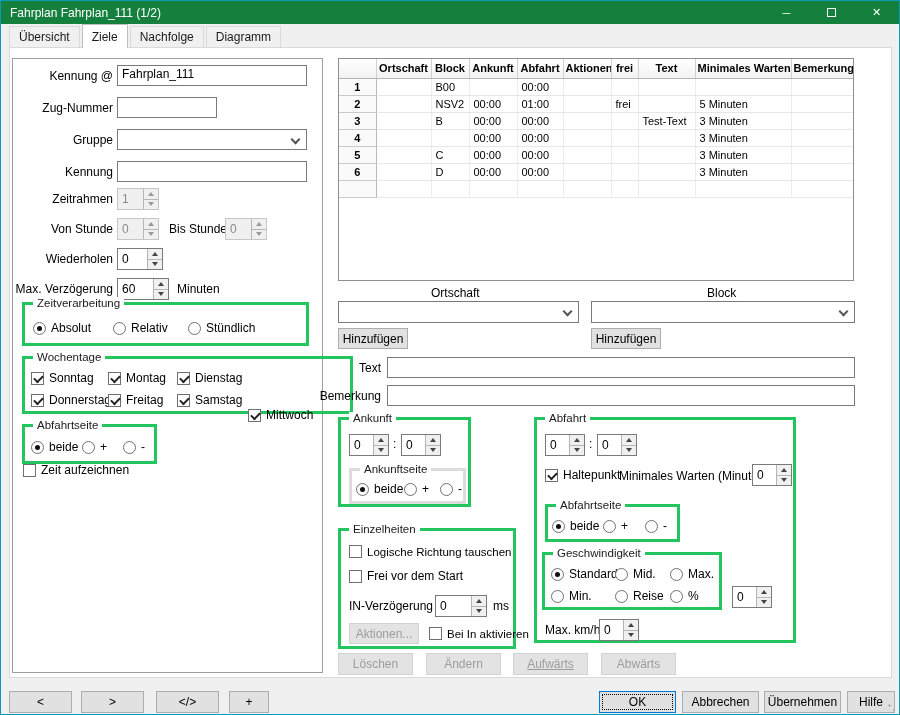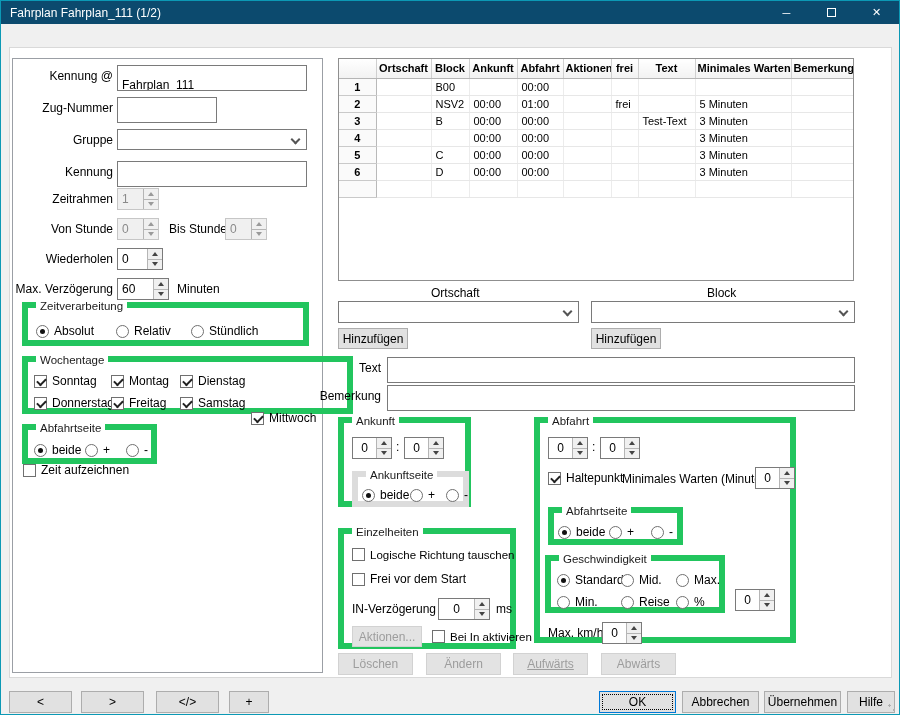--- a/index.html
+++ b/index.html
@@ -2,21 +2,21 @@
 <html><head>
 <meta charset="utf-8">
 <style>
   * { box-sizing: border-box; margin:0; padding:0; }
   html,body { background:#cfcfcf; }
   body { font-family:"Liberation Sans", sans-serif; }
   .win { position:relative; width:900px; height:715px; background:#f0f0f0;
          border:1px solid #0c99b5; overflow:hidden; }
 
   
-  .titlebar { position:absolute; left:0; top:0; width:100%; height:23px; background:#0c4a6e;
+  .titlebar { position:absolute; left:0; top:0; width:100%; height:23px; background:#15803d;
               color:#fff; display:flex; align-items:center; }
   .titlebar .ttl { font-size:12px; padding-left:9px; flex:1; }
   .winbtns { display:flex; height:100%; }
   .wbtn { width:45px; height:100%; display:flex; align-items:center; justify-content:center;
           color:#fff; font-size:11px; cursor:default; }
   .maxbox { width:9px; height:9px; border:1px solid #fff; display:inline-block; }
 
   
   .tabstrip { position:absolute; left:8px; top:25px; height:22px; display:flex; align-items:flex-end; }
   .tab { font-size:12px; color:#1a1a1a; background:#f0f0f0; border:1px solid #d9d9d9;
@@ -24,40 +24,40 @@
   .tab.active { background:#fff; padding-top:5px; z-index:3; margin-top:-2px; border-color:#bfbfbf; }
 
   
   .page { position:absolute; left:8px; top:46px; width:883px; height:631px; background:#fff;
           border:1px solid #d9d9d9; }
 
   
   .lbl { position:absolute; font-size:12px; color:#000; white-space:nowrap; }
   .lbl.r { text-align:right; }
   .txt { position:absolute; background:#fff; border:1px solid #7a7a7a; font-size:12px;
-         padding:12px 4px; color:#000; overflow:hidden; white-space:nowrap; }
+         padding:1px 4px; color:#000; overflow:hidden; white-space:nowrap; }
   .combo { position:absolute; background:#fff; border:1px solid #7a7a7a; }
   .combo .chev { position:absolute; right:7px; top:6px; width:7px; height:7px;
                  border-right:2px solid #555; border-bottom:2px solid #555; transform:rotate(45deg); }
   .spin { position:absolute; display:flex; border:1px solid #7a7a7a; background:#fff; height:22px; }
   .spin .val { flex:1; font-size:12px; padding:3px 4px 0 4px; color:#000; }
   .spin .arr { width:15px; display:flex; flex-direction:column; border-left:1px solid #b5b5b5; }
   .spin .ab { flex:1; background:#f0f0f0; display:flex; align-items:center; justify-content:center; }
   .spin .ab + .ab { border-top:1px solid #b5b5b5; }
   .tri-up { width:0; height:0; border-left:3px solid transparent; border-right:3px solid transparent;
             border-bottom:4px solid #444; }
   .tri-dn { width:0; height:0; border-left:3px solid transparent; border-right:3px solid transparent;
             border-top:4px solid #444; }
   .spin.dis { border-color:#c6c6c6; }
   .spin.dis .val { background:#f0f0f0; color:#8a8a8a; }
   .spin.dis .ab { background:#f0f0f0; }
   .spin.dis .tri-up { border-bottom-color:#9a9a9a; }
   .spin.dis .tri-dn { border-top-color:#9a9a9a; }
 
-  .grp { position:absolute; border:6px solid #22c55e;text-align:center; }
+  .grp { position:absolute; border:3px solid #22c55e; }
   .grp > .gt { position:absolute; top:-8px; left:8px; background:#fff; padding:0 4px;
                font-size:11.5px; color:#1a1a1a; white-space:nowrap; }
 
   .cb { position:absolute; display:flex; align-items:center; font-size:12px; white-space:nowrap; }
   .cb .box { width:13px; height:13px; border:1px solid #707070; background:#fff; margin-right:5px;
              position:relative; flex:none; }
   .cb.checked .box:after { content:""; position:absolute; left:2px; top:2px; width:7px; height:4px;
              border-left:2px solid #222; border-bottom:2px solid #222; transform:rotate(-45deg); }
   .rb { position:absolute; display:flex; align-items:center; font-size:12px; white-space:nowrap; }
   .rb .cir { width:13px; height:13px; border:1px solid #707070; border-radius:50%; background:#fff;
@@ -99,20 +99,26 @@
     <span class="ttl">Fahrplan Fahrplan_111 (1/2)</span>
     <div class="winbtns">
       <span class="wbtn">─</span>
       <span class="wbtn">
           <span class="maxbox"></span>
         </span>
       <span class="wbtn">✕</span>
     </div>
   </div>
 
+  <div class="tabstrip">
+    <div class="tab">Übersicht</div>
+    <div class="tab active">Ziele</div>
+    <div class="tab">Nachfolge</div>
+    <div class="tab">Diagramm</div>
+  </div>
 
   <div class="page"></div>
 
   <div style="position:absolute;left:11px;top:57px;width:311px;height:615px;border:1px solid #9b9fa5;background:#fff;">
 
     <span class="lbl r" style="left:0;top:10px;width:100px;">Kennung @</span>
     <div class="txt" style="left:104px;top:6px;width:190px;height:21px;">Fahrplan_111</div>
 
     <span class="lbl r" style="left:0;top:42px;width:100px;">Zug-Nummer</span>
     <div class="txt" style="left:104px;top:38px;width:100px;height:21px;"></div>

